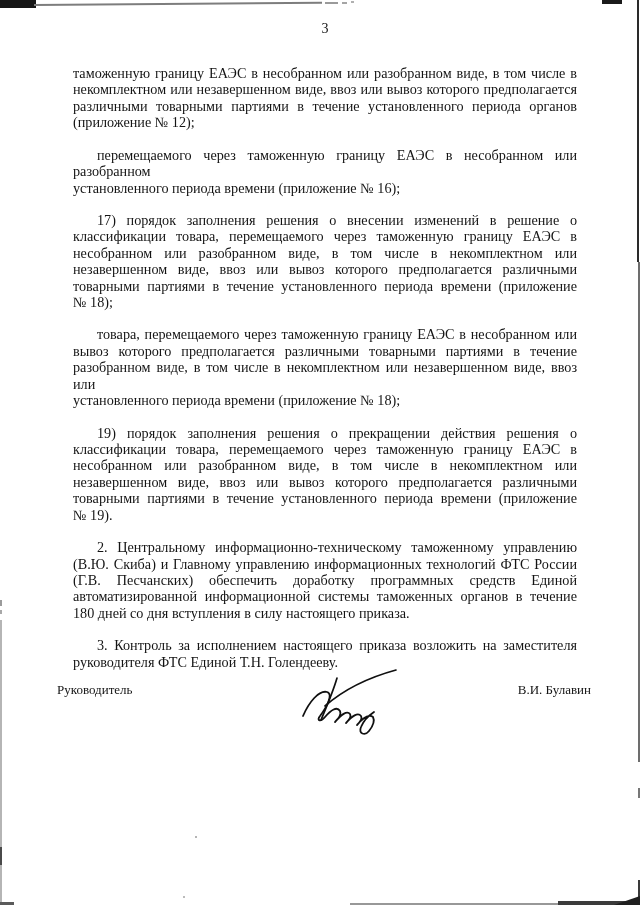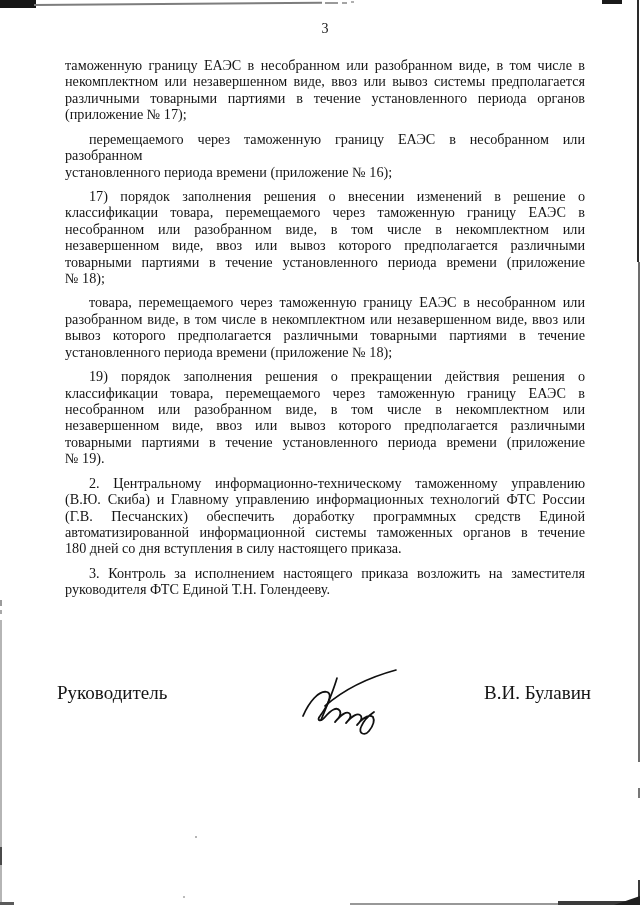--- a/index.html
+++ b/index.html
@@ -14,29 +14,29 @@
   
   .page-number{
     position:absolute;top:21px;left:57px;width:536px;
     text-align:center;font-size:14px;
   }
   .doc-body{
     position:absolute;top:49px;left:57px;width:536px;
     font-size:14.2px;line-height:16.42px;
     text-rendering:optimizeLegibility;
   }
-  .para{margin:8px;}
+  .para{margin:16px;}
   .para.gap{margin-top:14px;}
   .line{text-align:justify;text-align-last:justify;white-space:normal;}
   .line.last{text-align-last:auto;}
   .para.indent .line:first-child{text-indent:24px;}
   
   .sig-row{
     position:absolute;top:676px;left:57px;width:536px;height:62px;
-    font-size:19px;
+    font-size:13px;
   }
   .sig-title{position:absolute;left:0;top:6px;}
   .sig-name{position:absolute;right:2px;top:6px;}
   .sig-svg{position:absolute;left:240px;top:-14px;}
   .sig-svg path{fill:none;stroke:#101010;stroke-linecap:round;stroke-linejoin:round;}
   
   .art{position:absolute;pointer-events:none;}
   .a-tl      {left:0;top:0;width:36px;height:8px;background:#161616;}
   .a-topline {left:34px;top:4px;width:288px;height:2px;background:#7d7d7d;transform:rotate(-0.45deg);transform-origin:left center;}
   .a-dash1   {left:325px;top:2px;width:13px;height:2px;background:#9a9a9a;}
@@ -82,40 +82,40 @@
   <div class="art a-dot2"></div>
   <div class="art a-bottom1"></div>
   <div class="art a-bottom2"></div>
   <div class="art a-brwedge"></div>
 
   <div class="page-number">3</div>
 
   <div class="doc-body">
       <div class="para">
         <div class="line">таможенную границу ЕАЭС  в несобранном или разобранном виде, в том числе в</div>
-        <div class="line">некомплектном или незавершенном виде, ввоз или вывоз системы предполагается</div>
+        <div class="line">некомплектном или незавершенном виде, ввоз или вывоз которого предполагается</div>
         <div class="line">различными товарными партиями в течение установленного периода органов</div>
-        <div class="line last">(приложение № 17);</div>
+        <div class="line last">(приложение № 12);</div>
       </div>
       <div class="para indent">
         <div class="line">перемещаемого через таможенную границу ЕАЭС  в несобранном или разобранном</div>
         <div class="line last">установленного периода времени (приложение № 16);</div>
       </div>
       <div class="para indent">
         <div class="line">17) порядок заполнения решения о внесении изменений в решение о</div>
         <div class="line">классификации товара, перемещаемого через таможенную границу ЕАЭС в</div>
         <div class="line">несобранном или разобранном виде, в том числе в некомплектном или</div>
         <div class="line">незавершенном виде, ввоз или вывоз которого предполагается различными</div>
         <div class="line">товарными партиями в течение установленного периода времени (приложение</div>
         <div class="line last">№ 18);</div>
       </div>
       <div class="para indent">
         <div class="line">товара, перемещаемого через таможенную границу ЕАЭС  в несобранном или</div>
+        <div class="line">вывоз которого предполагается различными товарными партиями в течение</div>
         <div class="line">разобранном виде, в том числе в некомплектном или незавершенном виде, ввоз или</div>
-        <div class="line">вывоз которого предполагается различными товарными партиями в течение</div>
         <div class="line last">установленного периода времени (приложение № 18);</div>
       </div>
       <div class="para indent">
         <div class="line">19) порядок заполнения решения о прекращении действия решения о</div>
         <div class="line">классификации товара, перемещаемого через таможенную границу ЕАЭС  в</div>
         <div class="line">несобранном или разобранном виде, в том числе в некомплектном или</div>
         <div class="line">незавершенном виде, ввоз или вывоз которого предполагается различными</div>
         <div class="line">товарными партиями в течение установленного периода времени (приложение</div>
         <div class="line last">№ 19).</div>
       </div>

